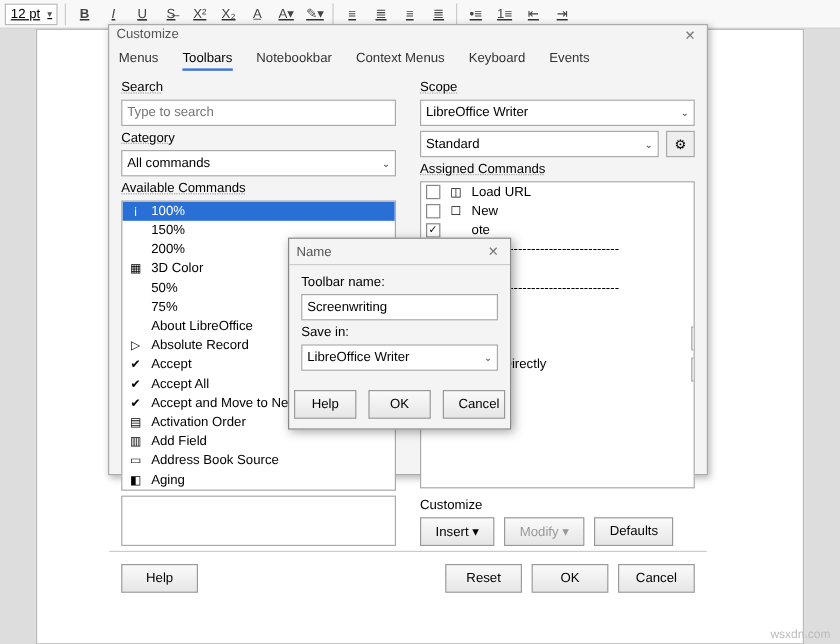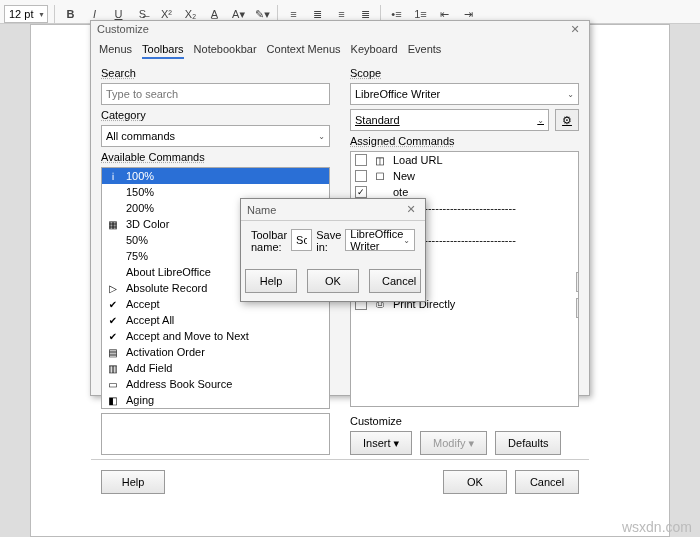--- a/index.html
+++ b/index.html
@@ -1,59 +1,59 @@
 <!DOCTYPE html>
 <html><head>
 <meta charset="utf-8">
 <style>
   * { box-sizing: border-box; font-family: "Segoe UI", Tahoma, sans-serif; font-size: 11px; }
   body { margin:0; width:700px; height:537px; background:#f0f0f0; overflow:hidden; position:relative; }
-  .toolbar-bg { position:absolute; top:0; left:0; right:0; height:24px; background:#f8f8f8; border-bottom:1px solid #ccc; display:flex; align-items:flex-end; gap:6px; padding:0 4px; }
+  .toolbar-bg { position:absolute; top:0; left:0; right:0; height:24px; background:#f8f8f8; border-bottom:1px solid #ccc; display:flex; align-items:center; gap:6px; padding:0 4px;text-decoration:underline; }
   .tb-sep { width:1px; height:18px; background:#ccc; }
   .tb-item { width:18px; height:18px; display:inline-flex; align-items:center; justify-content:center; color:#444; }
   .fontsize { display:flex; align-items:center; border:1px solid #bbb; background:#fff; height:18px; padding:0 4px; gap:6px;}
   .paper { position:absolute; top:24px; left:0; right:0; bottom:0; background:#ddd; }
   .sheet { position:absolute; top:0; left:30px; right:30px; bottom:0; background:#fff; border:1px solid #bbb;}
   
   .dialog { position:absolute; top:20px; left:90px; width:500px; height:376px; background:#f4f4f4; border:1px solid #aaa; box-shadow:2px 2px 6px rgba(0,0,0,.3); display:flex; flex-direction:column; }
   .titlebar { height:22px; display:flex; align-items:center; justify-content:space-between; padding:0 6px; color:#555; font-size:11px;}
   .closebtn { width:16px; height:16px; display:flex; align-items:center; justify-content:center; color:#777; }
-  .tabs { display:flex; gap:10px; padding:4px 8px 0 8px; color:#333; font-size:11px;}
+  .tabs { display:flex; gap:20px; padding:4px 8px 0 8px; color:#333; font-size:11px;}
   .tab { padding:2px 0; }
   .tab.sel { border-bottom:2px solid #3a76d6; color:#000;}
   .body { flex:1; display:flex; gap:20px; padding:8px 10px 4px 10px; position:relative;justify-content:flex-end;}
   .col { flex:1; display:flex; flex-direction:column; gap:4px; position:relative;}
   label.hdr { color:#000; font-size:11px; text-decoration:underline dotted #aaa; }
   input[type=text], select, .combo { height:22px; border:1px solid #aaa; background:#fff; padding:0 4px; width:100%; }
   .combo { display:flex; align-items:center; justify-content:space-between; }
   .caret { font-size:8px; color:#555;}
-  .row { display:flex; gap:6px; align-items:flex-end;text-decoration:underline;}
+  .row { display:flex; gap:6px; align-items:flex-end;}
   .gearbtn { width:24px; height:22px; border:1px solid #aaa; background:#eee; display:flex; align-items:center; justify-content:center;}
   .listbox { flex:1; border:1px solid #aaa; background:#fff; overflow:hidden; position:relative; }
   .list-inner { overflow-y:scroll; height:100%;}
   .li { display:flex; align-items:center; gap:6px; padding:1px 4px; height:16px; white-space:nowrap;}
   .li.sel { background:#2a6fd6; color:#fff;}
   .ico { width:14px; height:14px; display:inline-flex; align-items:center; justify-content:center; font-size:10px;}
   .chk { width:12px; height:12px; border:1px solid #888; background:#fff; display:inline-block;}
   .chk.on::after{ content:"✓"; font-size:9px; position:relative; top:-2px; left:1px;}
   .desc-box { height:42px; border:1px solid #aaa; background:#fff; }
   .sidebtns { position:absolute; right:-18px; top:120px; display:flex; flex-direction:column; gap:6px;}
   .sqbtn { width:20px; height:20px; border:1px solid #aaa; background:#eee; display:flex; align-items:center; justify-content:center; font-size:10px;}
   .cust-label { font-size:11px; margin-top:4px;}
   .btnrow { display:flex; gap:8px; }
   button.btn { height:24px; min-width:64px; padding:0 12px; border:1px solid #999; background:linear-gradient(#fafafa,#e6e6e6); cursor:pointer;}
   button.btn.flat { min-width:52px;}
   button.btn.disabled { color:#999;}
   .dlg-footer { display:flex; justify-content:space-between; padding:10px; border-top:1px solid #ccc;}
   
   .subdialog { position:absolute; top:198px; left:240px; width:186px; background:#f4f4f4; border:1px solid #888; box-shadow:2px 2px 8px rgba(0,0,0,.35); z-index:10;}
   .subdialog .titlebar{ border-bottom:1px solid #ccc;}
-  .sub-body{ padding:8px 10px; display:flex; flex-direction:row; gap:4px;}
+  .sub-body{ padding:8px 10px; display:flex; flex-direction:column; gap:4px;}
   .sub-foot{ display:flex; justify-content:center; gap:10px; padding:8px 10px;}
-  .watermark { position:absolute; bottom:2px; right:8px; color:#bbb; font-size:14px;}
+  .watermark { position:absolute; bottom:2px; right:8px; color:#bbb; font-size:10px;}
   
   .list-inner::-webkit-scrollbar{width:14px;}
   .list-inner::-webkit-scrollbar-thumb{background:#c8c8c8;border:1px solid #aaa;}
   .list-inner::-webkit-scrollbar-track{background:#eee;}
 </style>
 </head>
 <body>
 
 <div class="toolbar-bg">
   <div class="fontsize">
@@ -260,20 +260,21 @@
         <button class="btn flat"><span>Insert</span> ▾</button>
         <button class="btn flat disabled"><span>Modify</span> ▾</button>
         <button class="btn flat">Defaults</button>
       </div>
     </div>
   </div>
 
   <div class="dlg-footer">
     <button class="btn">Help</button>
     <div class="btnrow">
+      <button class="btn">Reset</button>
       <button class="btn">OK</button>
       <button class="btn">Cancel</button>
     </div>
   </div>
 </div>
 
 <div class="subdialog">
   <div class="titlebar">
     <span>Name</span>
     <span class="closebtn">✕</span>

